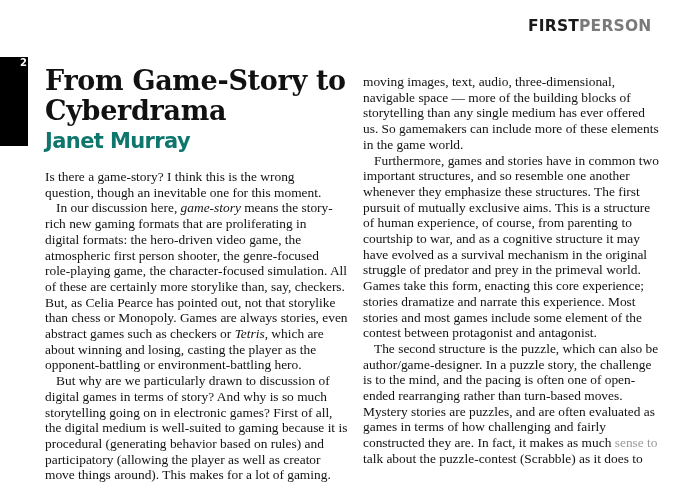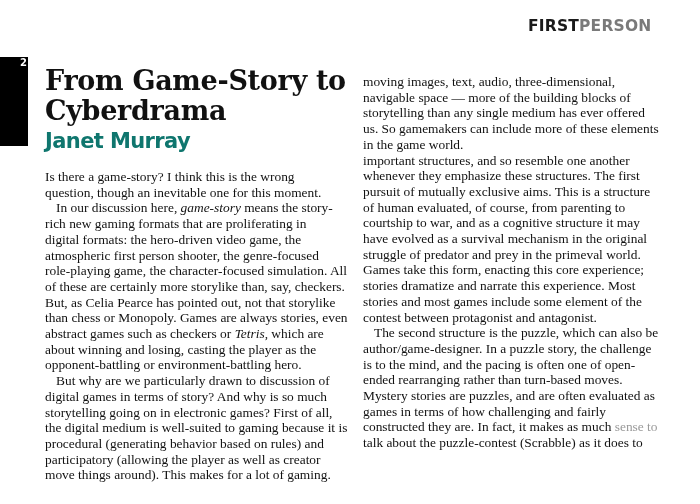--- a/index.html
+++ b/index.html
@@ -132,24 +132,25 @@
     <span class="line">procedural (generating behavior based on rules) and</span>
     <span class="line">participatory (allowing the player as well as creator</span>
     <span class="line">move things around). This makes for a lot of gaming.</span>
   </div>
 <div class="column col-right">
     <span class="line">moving images, text, audio, three-dimensional,</span>
     <span class="line">navigable space — more of the building blocks of</span>
     <span class="line">storytelling than any single medium has ever offered</span>
     <span class="line">us. So gamemakers can include more of these elements</span>
     <span class="line">in the game world.</span>
+    <span class="line indent">Furthermore, games and stories have in common two</span>
     <span class="line">important structures, and so resemble one another</span>
     <span class="line">whenever they emphasize these structures. The first</span>
     <span class="line">pursuit of mutually exclusive aims. This is a structure</span>
-    <span class="line">of human evaluated, of course, from parenting to</span>
+    <span class="line">of human experience, of course, from parenting to</span>
     <span class="line">courtship to war, and as a cognitive structure it may</span>
     <span class="line">have evolved as a survival mechanism in the original</span>
     <span class="line">struggle of predator and prey in the primeval world.</span>
     <span class="line">Games take this form, enacting this core experience;</span>
     <span class="line">stories dramatize and narrate this experience. Most</span>
     <span class="line">stories and most games include some element of the</span>
     <span class="line">contest between protagonist and antagonist.</span>
     <span class="line indent">The second structure is the puzzle, which can also be</span>
     <span class="line">author/game-designer. In a puzzle story, the challenge</span>
     <span class="line">is to the mind, and the pacing is often one of open-</span>

